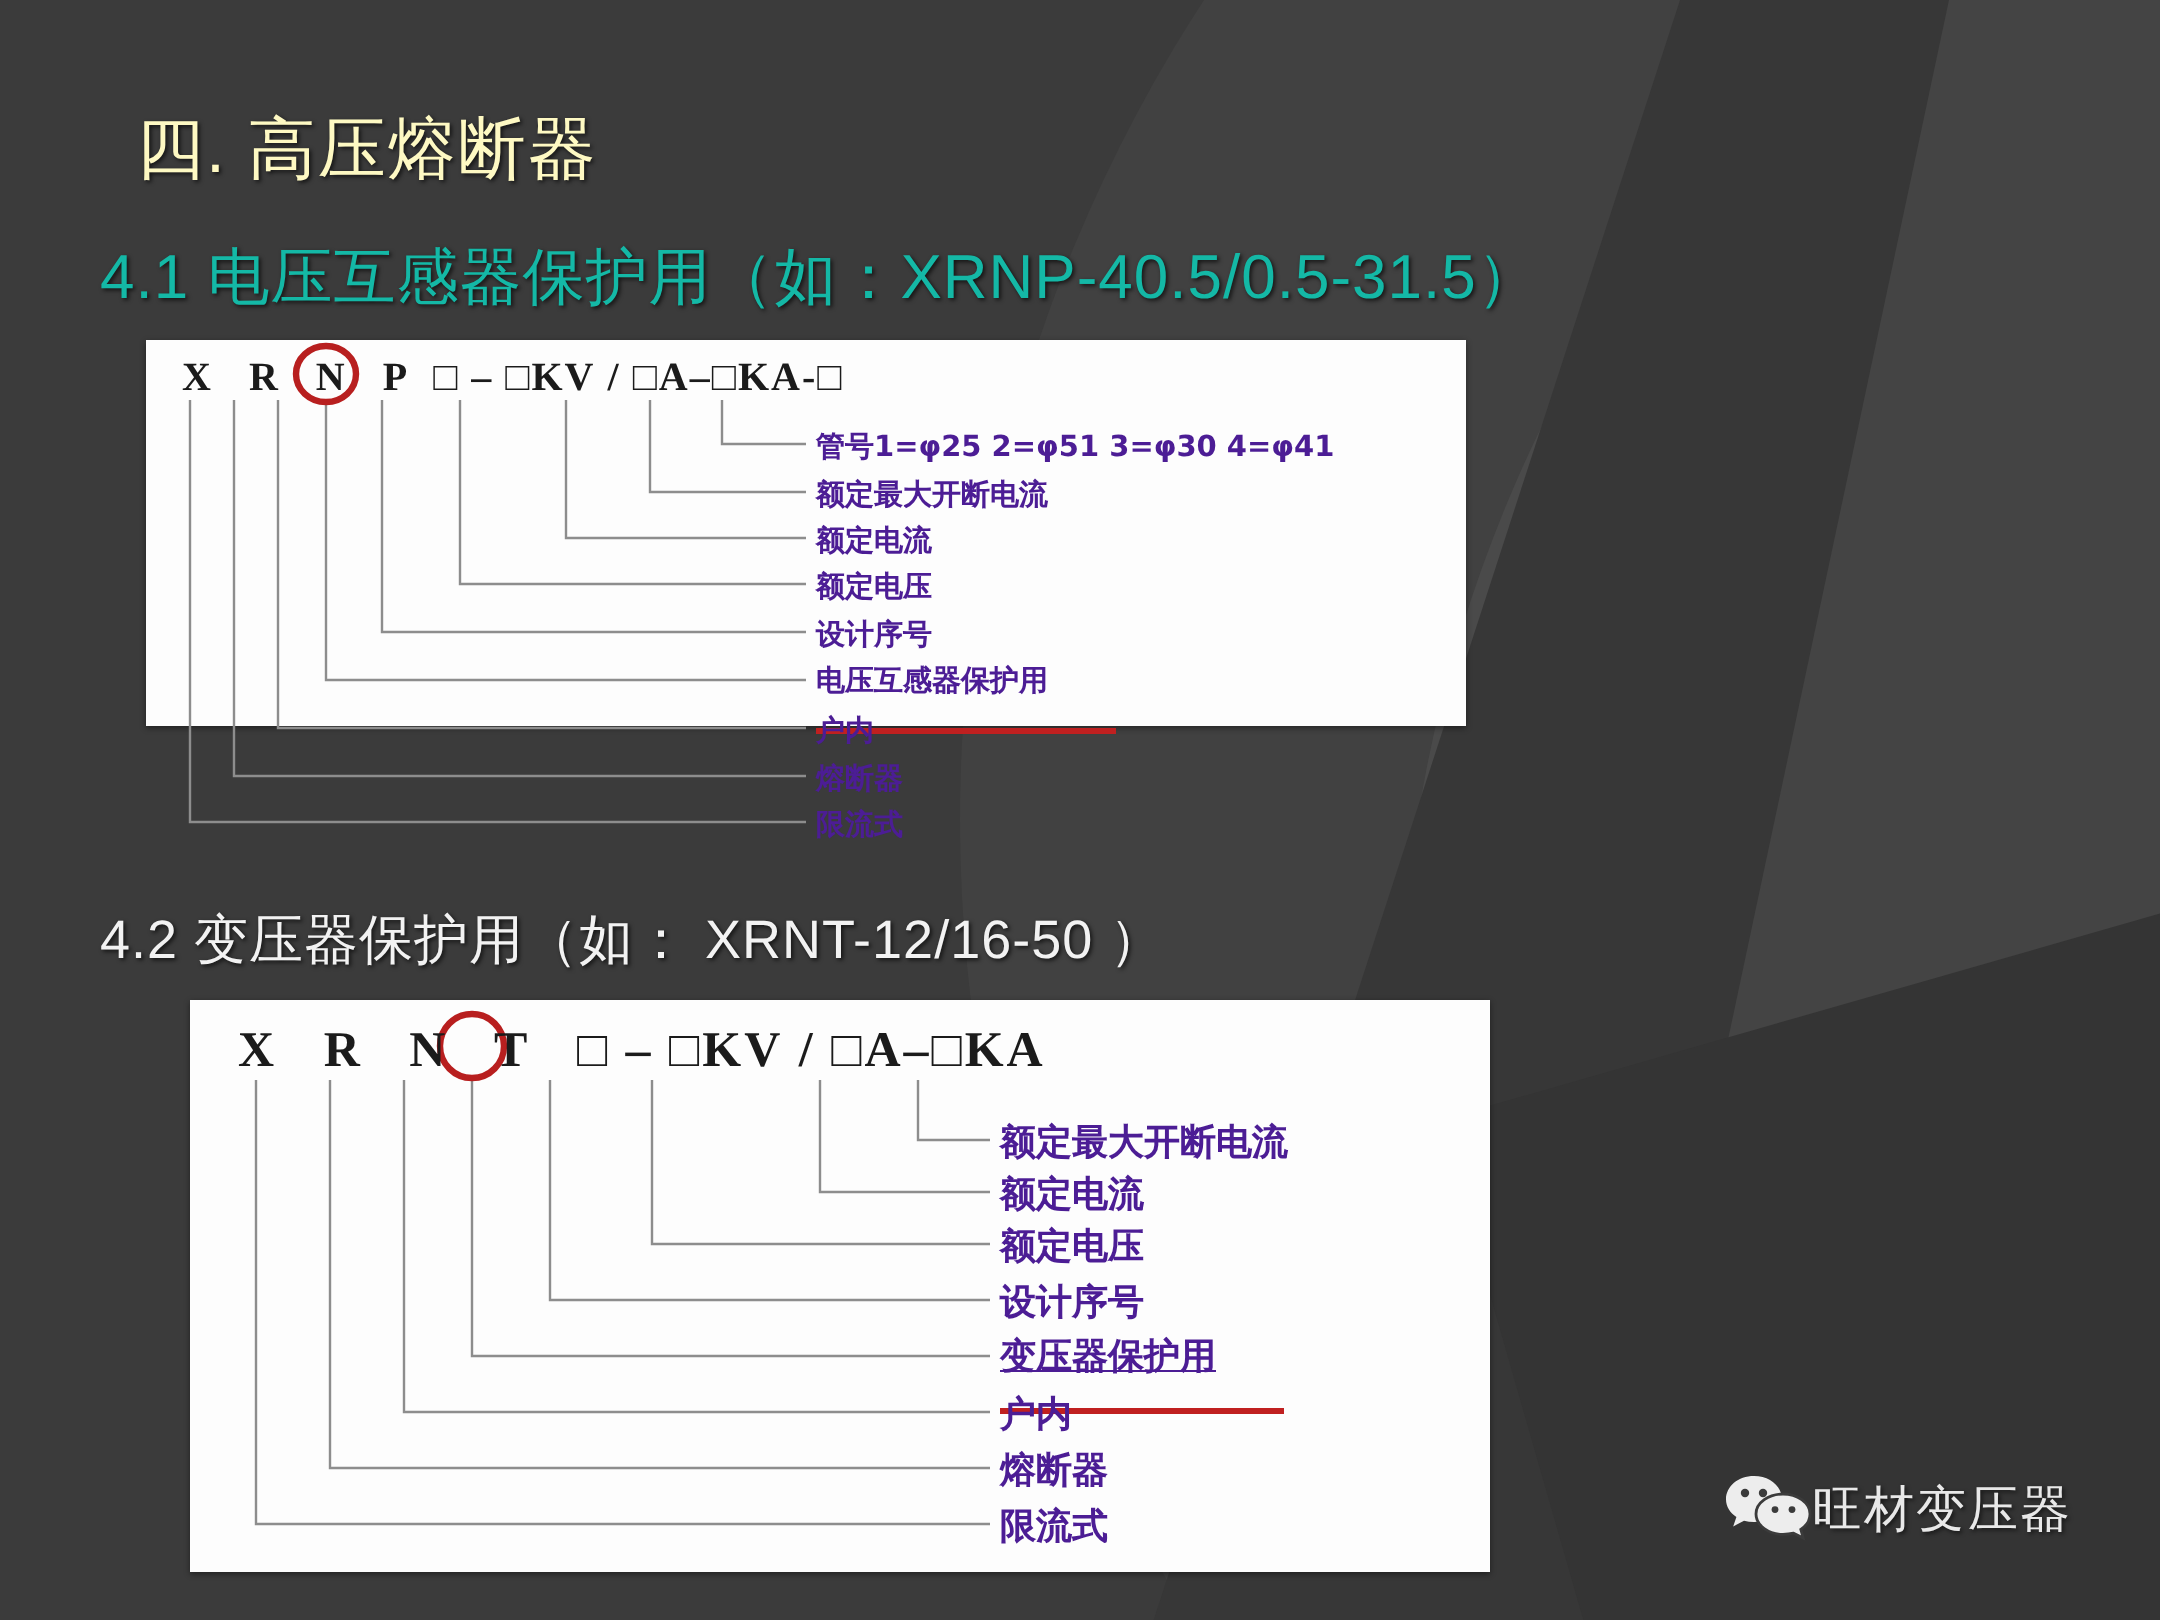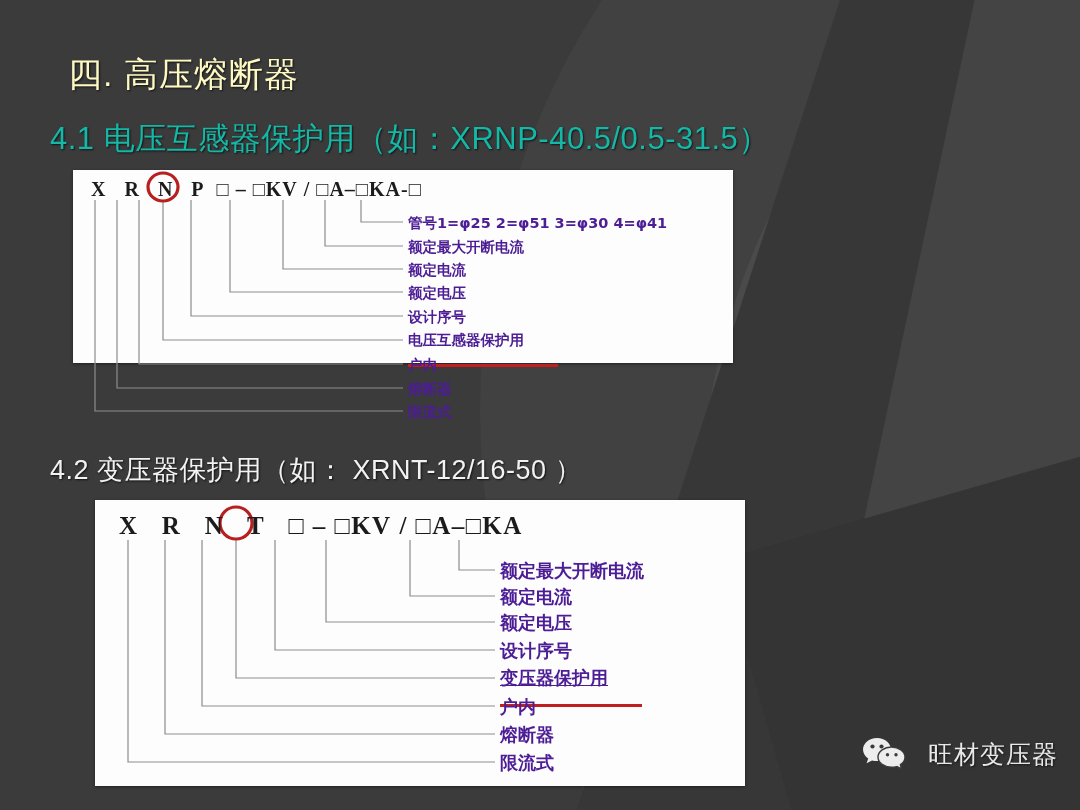--- a/index.html
+++ b/index.html
@@ -55,21 +55,21 @@
   .code-row{position:absolute;white-space:nowrap;
     font-family:"Liberation Serif","DejaVu Serif",serif;font-weight:bold;color:#1b1b1b;}
   #code1{left:18px;top:8px;font-size:20px;letter-spacing:1px;}
   #code2{left:24px;top:12px;font-size:25px;letter-spacing:1.5px;}
   .lbl{position:absolute;white-space:nowrap;color:#4c1d95;
     font-family:"DejaVu Sans","Liberation Sans",sans-serif;font-weight:bold;}
   #panel1 .lbl{font-size:14.5px;}
   #panel2 .lbl{font-size:18px;}
   .uline{border-bottom:3px solid #c02020;padding-bottom:14px;padding-right:34px;}
   
-  .wm{position:absolute;left:862px;top:736px;display:flex;align-items:center;gap:22px;}
+  .wm{position:absolute;left:862px;top:736px;display:flex;align-items:center;gap:0;}
   .wm-text{color:#e8e8e8;font-size:25px;letter-spacing:1px;
     text-shadow:1px 1px 2px rgba(0,0,0,.6);}
 </style>
 </head>
 <body>
 
 <div class="bg">
   <div class="bg-base"></div>
   <div class="bg-arc1"></div>
   <div class="bg-arc2"></div>

